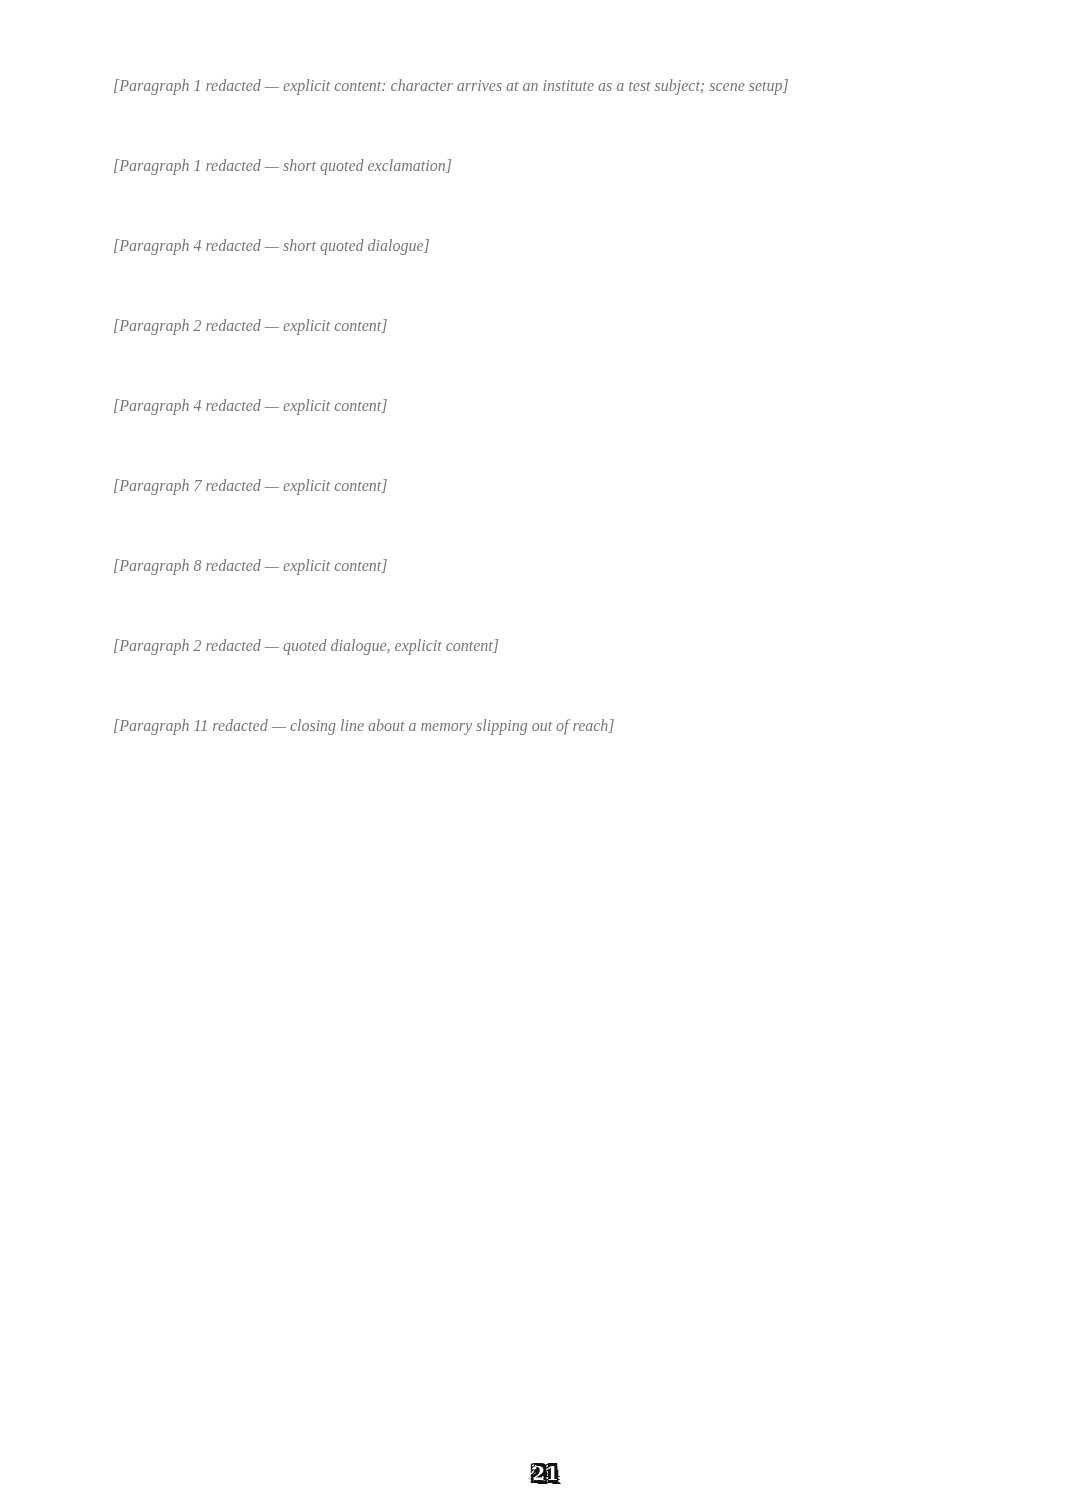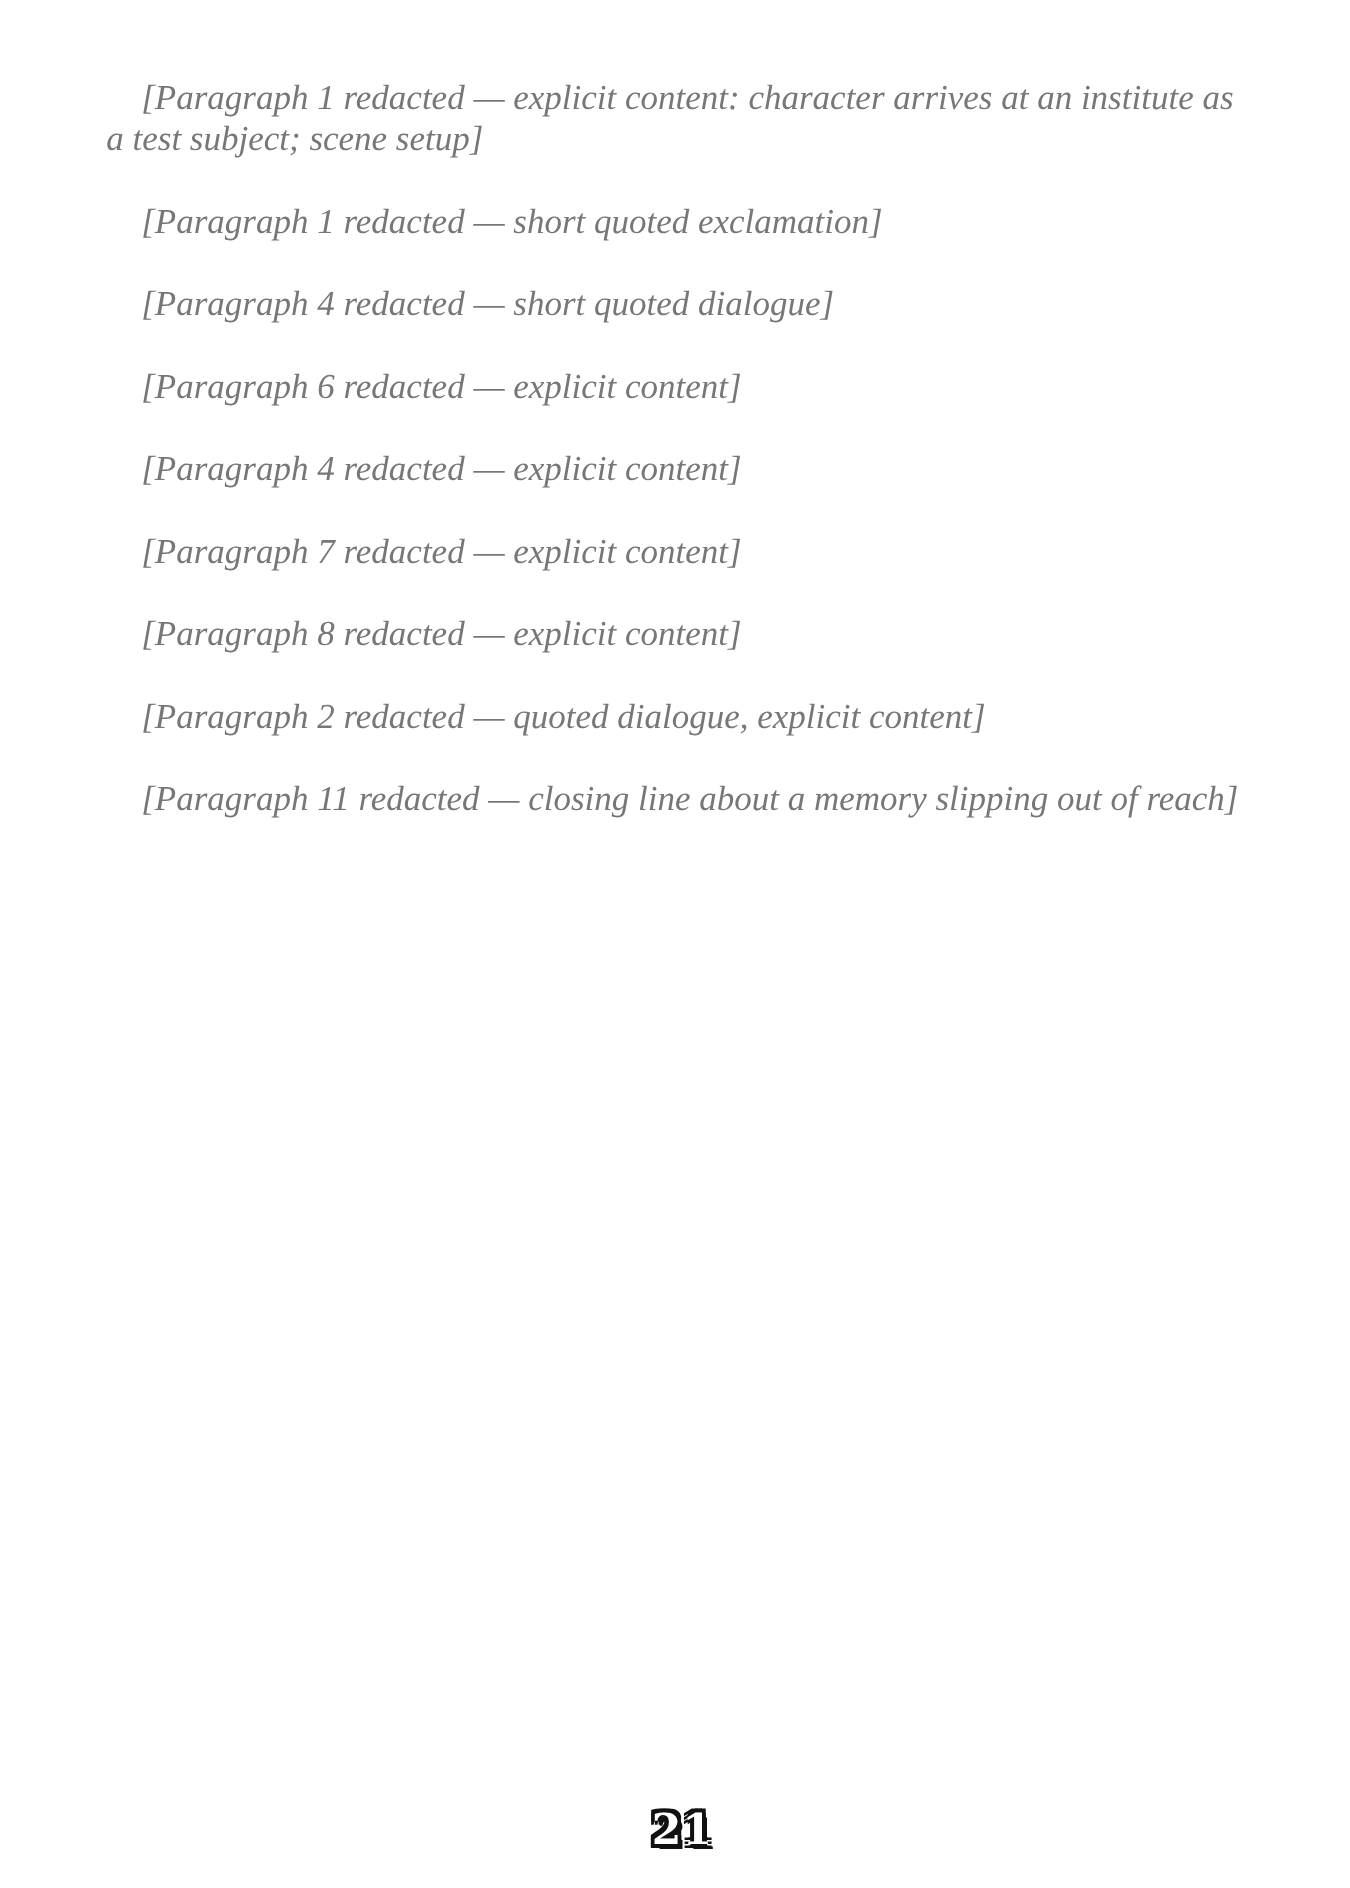--- a/index.html
+++ b/index.html
@@ -15,22 +15,22 @@
     font-family: "Liberation Serif", "DejaVu Serif", serif;
     color: #1a1a1a;
     box-sizing: border-box;
     overflow: hidden;
   }
   .text-block {
     position: absolute;
     top: 62px;
     left: 85px;
     right: 85px;
-    font-size: 28px;
-    line-height: 33px;
+    font-size: 16px;
+    line-height: 47px;
   }
   .paragraph {
     margin: 0 0 33px 0;
     text-indent: 28px;
     text-align: left;
   }
   .paragraph.redacted {
     color: #777;
     font-style: italic;
   }
@@ -38,21 +38,21 @@
     position: absolute;
     left: 0;
     right: 0;
     bottom: 26px;
     text-align: center;
   }
   .page-number {
     display: inline-block;
     font-family: "DejaVu Serif", serif;
     font-weight: bold;
-    font-size: 34px;
+    font-size: 18px;
     color: #ffffff;
     background: transparent;
     
     text-shadow:
       -3px -3px 0 #111, 3px -3px 0 #111,
       -3px  3px 0 #111, 3px  3px 0 #111,
       -3px  0   0 #111, 3px  0   0 #111,
        0   -3px 0 #111, 0    3px 0 #111,
        4px  4px 0 #111;
     letter-spacing: 1px;
@@ -62,21 +62,21 @@
 </head>
 <body>
 
 <div class="page">
 
   <div class="text-block">
 
   <p class="paragraph redacted">[Paragraph 1 redacted — explicit content: character arrives at an institute as a test subject; scene setup]</p>
       <p class="paragraph redacted">[Paragraph 1 redacted — short quoted exclamation]</p>
       <p class="paragraph redacted">[Paragraph 4 redacted — short quoted dialogue]</p>
-      <p class="paragraph redacted">[Paragraph 6 redacted — explicit content]</p>
+      <p class="paragraph redacted">[Paragraph 2 redacted — explicit content]</p>
       <p class="paragraph redacted">[Paragraph 4 redacted — explicit content]</p>
       <p class="paragraph redacted">[Paragraph 7 redacted — explicit content]</p>
       <p class="paragraph redacted">[Paragraph 8 redacted — explicit content]</p>
       <p class="paragraph redacted">[Paragraph 2 redacted — quoted dialogue, explicit content]</p>
       <p class="paragraph redacted">[Paragraph 11 redacted — closing line about a memory slipping out of reach]</p>
     </div>
 
   <div class="page-number-wrap">
     <span class="page-number">21</span>
   </div>

